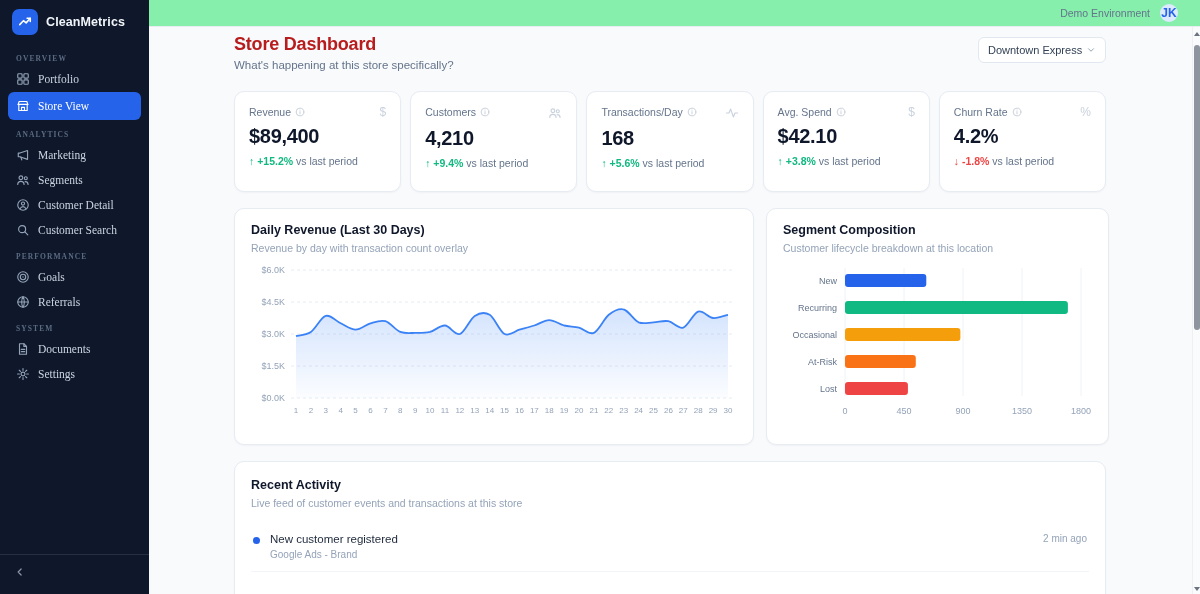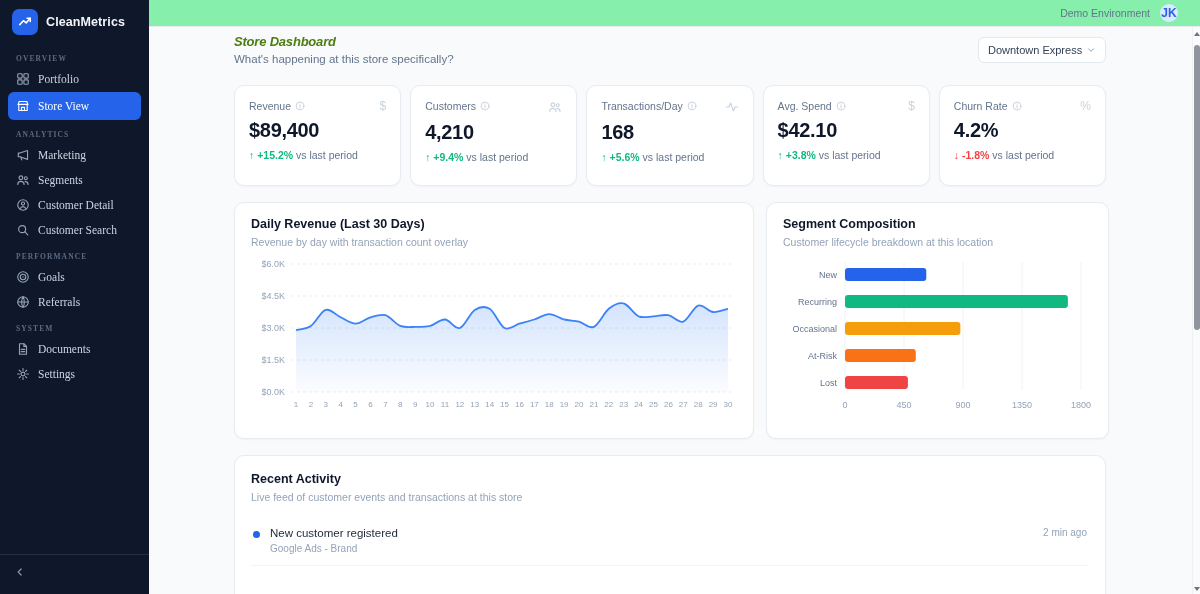--- a/index.html
+++ b/index.html
@@ -21,21 +21,21 @@
   .collapse-btn { display:inline-flex; cursor:pointer; color:#8b97a8; }
 
   
   .main { flex:1; position:relative; height:594px; overflow:hidden; display:flex; flex-direction:column; }
   .topbar { height:27px; background:#86efac; border-bottom:1px solid #e9ecf0; display:flex; align-items:center; justify-content:flex-end; gap:10px; padding-right:22px; flex-shrink:0; }
   .env-label { font-size:10.5px; color:#64748b; }
   .avatar { width:18px; height:18px; border-radius:50%; background:#dbeafe; color:#2563eb; font-size:12px; font-weight:bold; display:flex; align-items:center; justify-content:center; cursor:pointer; }
 
   .content { flex:1; padding:7px 94px 0 85px; overflow:hidden; }
   .page-head { display:flex; justify-content:space-between; align-items:flex-start; }
-  .page-title { font-size:13px; font-weight:bold; color:#4d7c0f; letter-spacing:-.2px;font-style:italic; }
+  .page-title { font-size:18px; font-weight:bold; color:#b91c1c; letter-spacing:-.2px; }
   .page-sub { font-size:11.5px; color:#64748b; margin-top:4px; }
   .store-select { display:flex; align-items:center; justify-content:space-between; width:128px; height:26px; margin-top:3px; background:#fff; border:1px solid #e2e8f0; border-radius:6px; padding:0 9px; font-size:11px; color:#334155; cursor:pointer; font-family:Liberation Sans, sans-serif; }
   .store-select .chev { color:#94a3b8; display:flex; }
 
   .meta-row { display:flex; align-items:center; margin-top:15px; }
   .badge { display:inline-flex; align-items:center; gap:5px; background:#d7f5e4; color:#059669; font-size:9.5px; font-weight:bold; border-radius:999px; padding:3.5px 9px; }
   .badge .dot { width:5px; height:5px; border-radius:50%; background:#10b981; }
   .addr { font-size:11px; color:#334155; margin-left:13px; }
   .sep { color:#cbd5e1; margin:0 11px; font-size:12px; }
   .region { font-size:11px; color:#64748b; }

